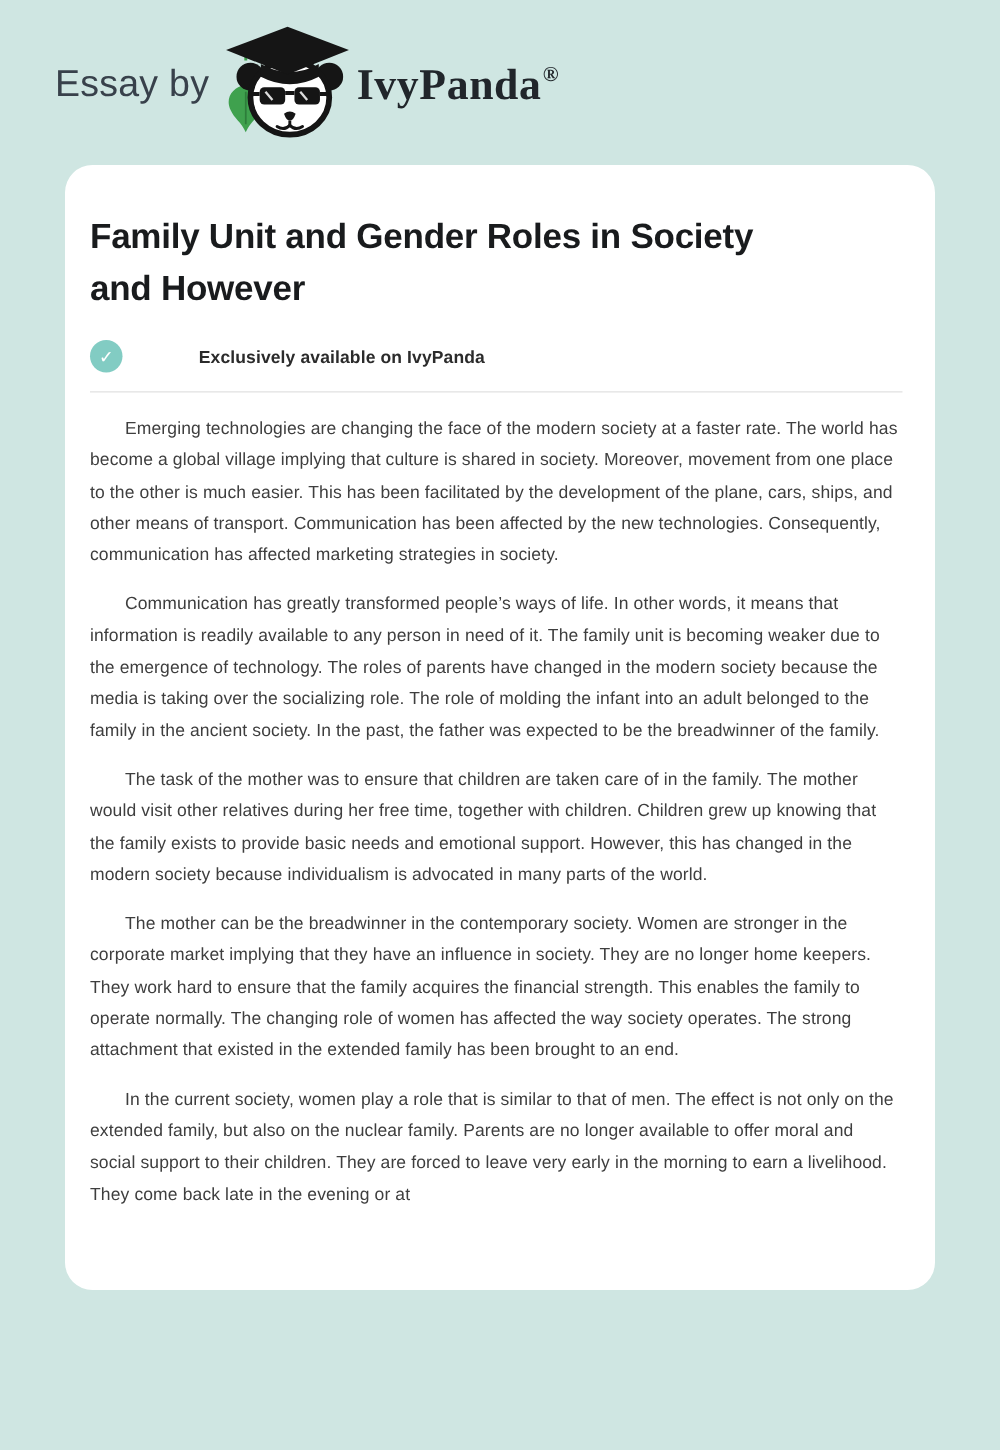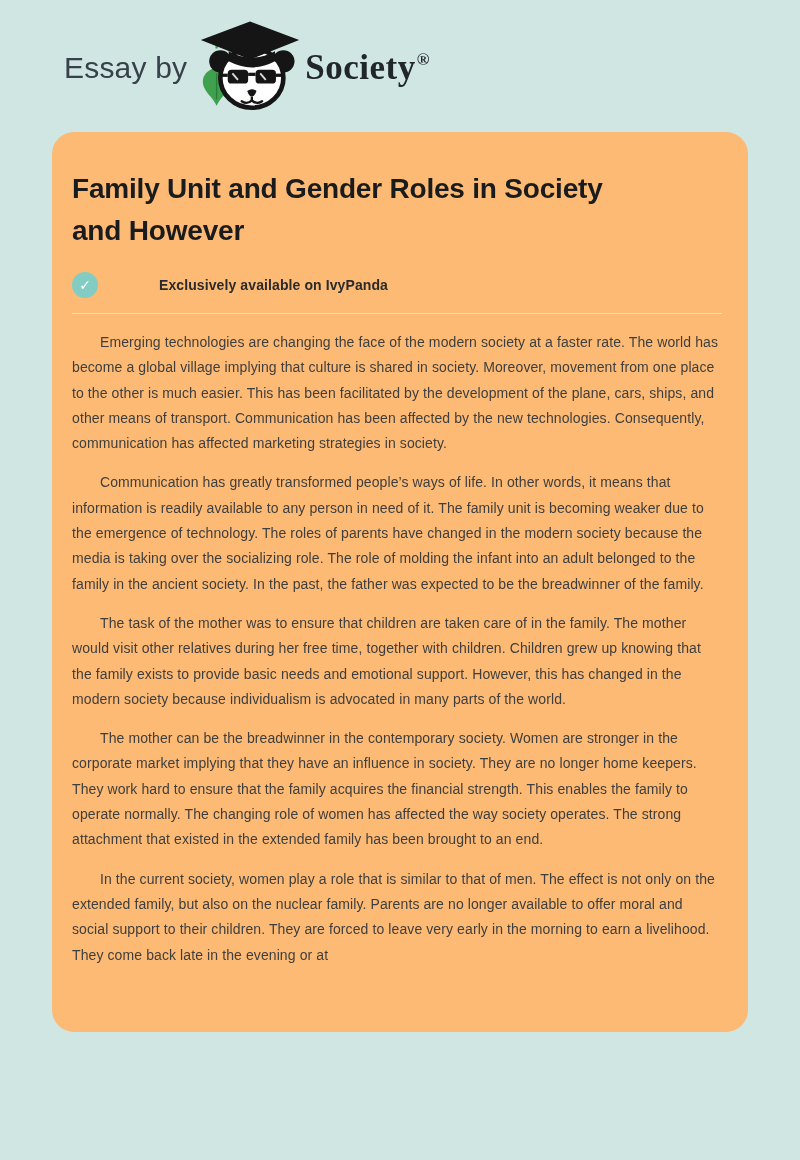--- a/index.html
+++ b/index.html
@@ -10,21 +10,21 @@
     width: 800px;
     height: 1160px;
     background: #cfe6e2;
     font-family: "Liberation Sans", "DejaVu Sans", sans-serif;
     -webkit-font-smoothing: antialiased;
   }
   
   .site-header {
     display: flex;
     align-items: center;
-    padding: 20px 0 0 64px;
+    padding: 20px 0 0 44px;
     height: 96px;
   }
   .essay-by {
     font-size: 30px;
     color: #38414b;
     letter-spacing: 0.2px;
   }
   .logo-wrap {
     display: flex;
     align-items: center;
@@ -45,21 +45,21 @@
   }
   .brand-name sup {
     font-size: 17px;
     font-weight: 700;
     vertical-align: 14px;
     margin-left: 1px;
   }
   
   .card {
     margin: 16px 52px 0 52px;
-    background: #fdba74;
+    background: #ffffff;
     border-radius: 22px;
     padding: 30px 26px 52px 20px;
     box-sizing: border-box;
   }
   .article-title {
     margin: 6px 0 20px 0;
     font-size: 28px;
     line-height: 42px;
     font-weight: 700;
     color: #191b1d;
@@ -137,21 +137,21 @@
         <line x1="83" y1="58" x2="90" y2="58" stroke="#151515" stroke-width="3.5"></line>
         <line x1="36" y1="56" x2="42" y2="63" stroke="#ffffff" stroke-width="2" opacity="0.85"></line>
         <line x1="66" y1="56" x2="72" y2="63" stroke="#ffffff" stroke-width="2" opacity="0.85"></line>
 
         <path d="M52 75 Q57 71 62 75 Q60 81 57 81 Q54 81 52 75 Z" fill="#151515"></path>
         <line x1="57" y1="81" x2="57" y2="85" stroke="#151515" stroke-width="2.5"></line>
         <path d="M57 85 Q52 90 46 86" fill="none" stroke="#151515" stroke-width="2.5" stroke-linecap="round"></path>
         <path d="M57 85 Q62 90 68 86" fill="none" stroke="#151515" stroke-width="2.5" stroke-linecap="round"></path>
       </svg>
     </span>
-    <span class="brand-name"><span>Society</span><sup>®</sup></span>
+    <span class="brand-name"><span>IvyPanda</span><sup>®</sup></span>
   </span>
 </header>
 
 <main class="card">
   <h1 class="article-title">
     <div>Family Unit and Gender Roles in Society</div>
     <div>and However</div>
   </h1>
 
   <div class="badge-row">

